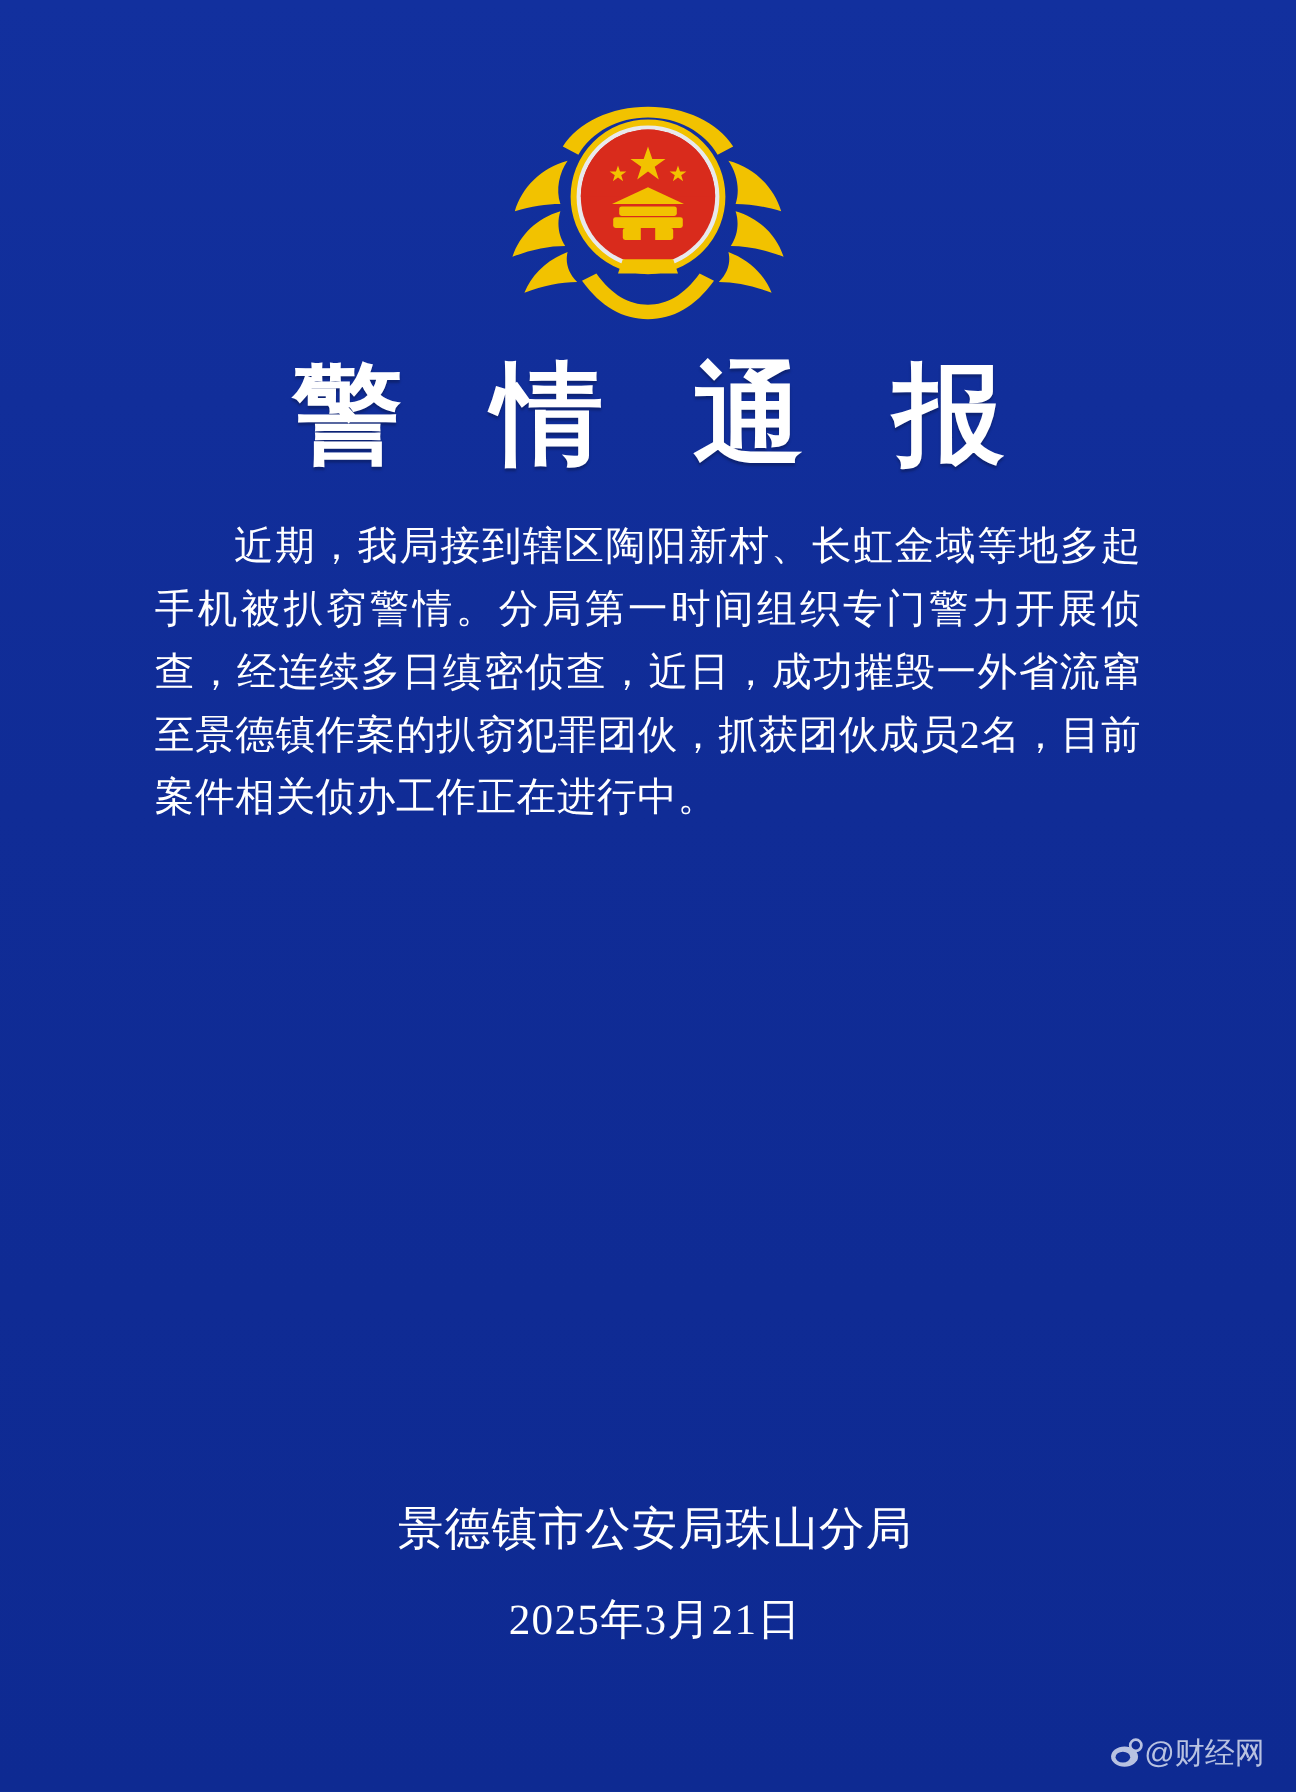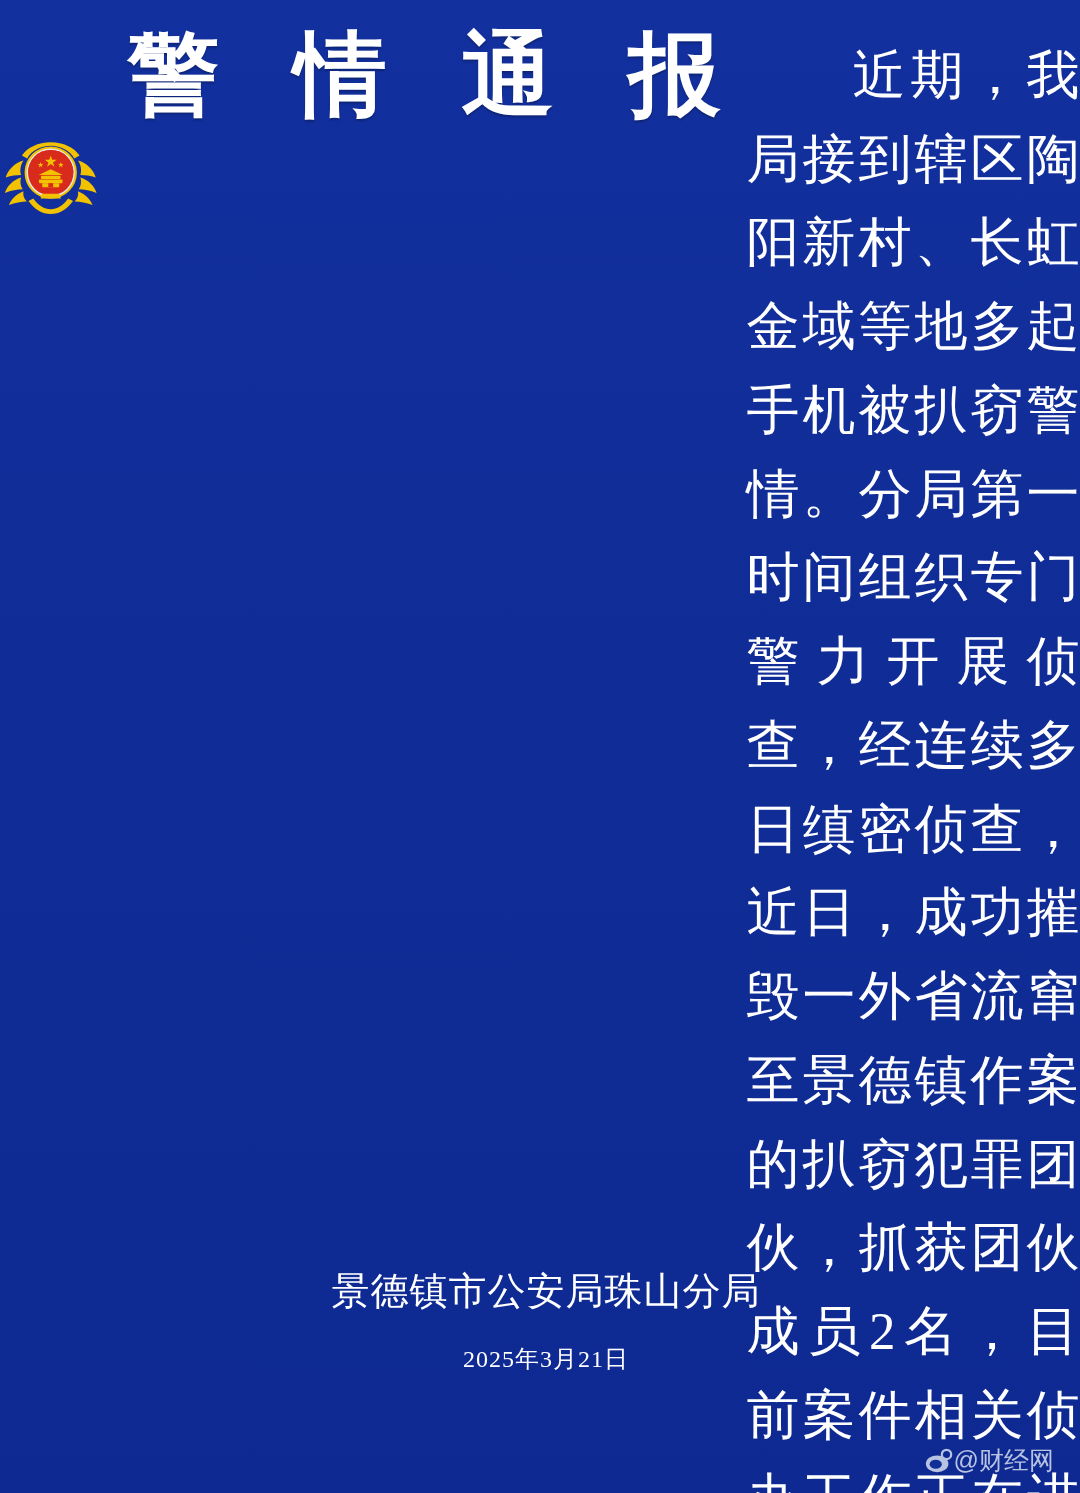--- a/index.html
+++ b/index.html
@@ -14,21 +14,22 @@
     overflow: hidden;
     font-family: "Liberation Serif", "DejaVu Serif", serif;
     color: #ffffff;
   }
 
   .poster {
     position: absolute;
     inset: 0;
     background: linear-gradient(180deg, #12309e 0%, #102c96 45%, #0e2a92 100%);
     display: flex;
-    flex-direction: row;
+    flex-direction: column;
+    align-items: center;
   }
 
   
   .emblem-wrap {
     margin-top: 86px;
     width: 250px;
     height: 185px;
     position: relative;
   }
   .emblem-svg { display: block; width: 100%; height: 100%; }
@@ -43,21 +44,21 @@
     line-height: 1.08;
     font-family: "Liberation Serif", "DejaVu Serif", serif;
     text-shadow: 0 2px 2px rgba(0,0,0,0.25);
     white-space: nowrap;
   }
 
   
   .body-block {
     width: 822px;
     margin-top: 34px;
-    font-size: 53px;
+    font-size: 33px;
     line-height: 1.58;
     letter-spacing: 0.5px;
     text-align: justify;
     text-justify: inter-ideograph;
   }
   .para {
     text-indent: 2em;
     margin: 0 0 6px 0;
   }
 
@@ -68,21 +69,21 @@
     right: 0;
     bottom: 118px;
     text-align: center;
   }
   .sign-org {
     font-size: 38px;
     letter-spacing: 1px;
     margin-bottom: 26px;
   }
   .sign-date {
-    font-size: 24px;
+    font-size: 36px;
     letter-spacing: 1px;
   }
 
   
   .watermark {
     position: absolute;
     right: 26px;
     bottom: 16px;
     display: flex;
     align-items: center;

